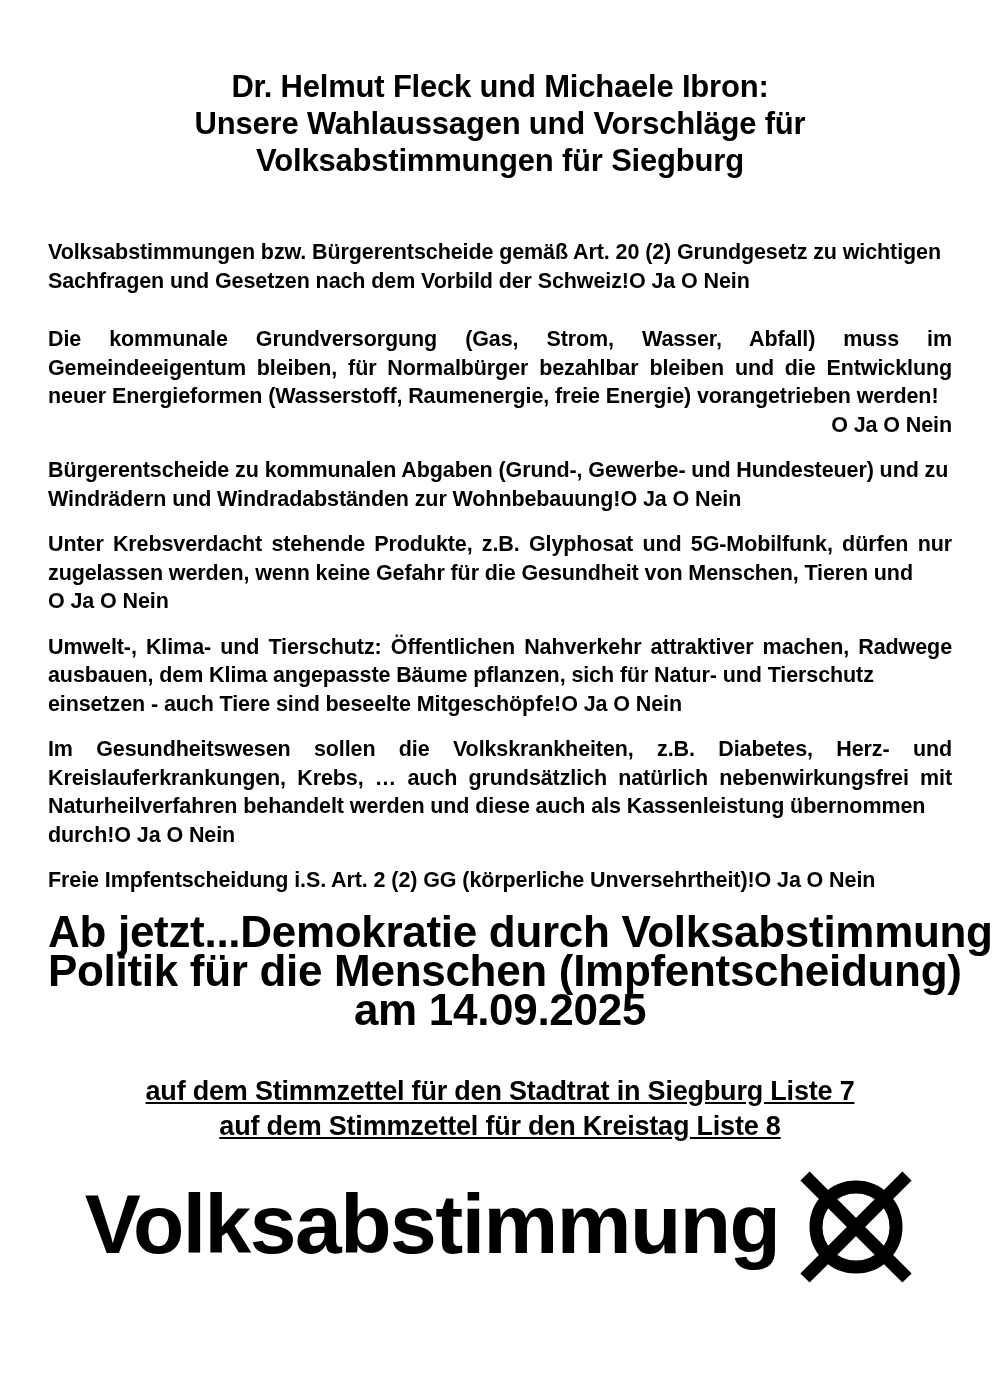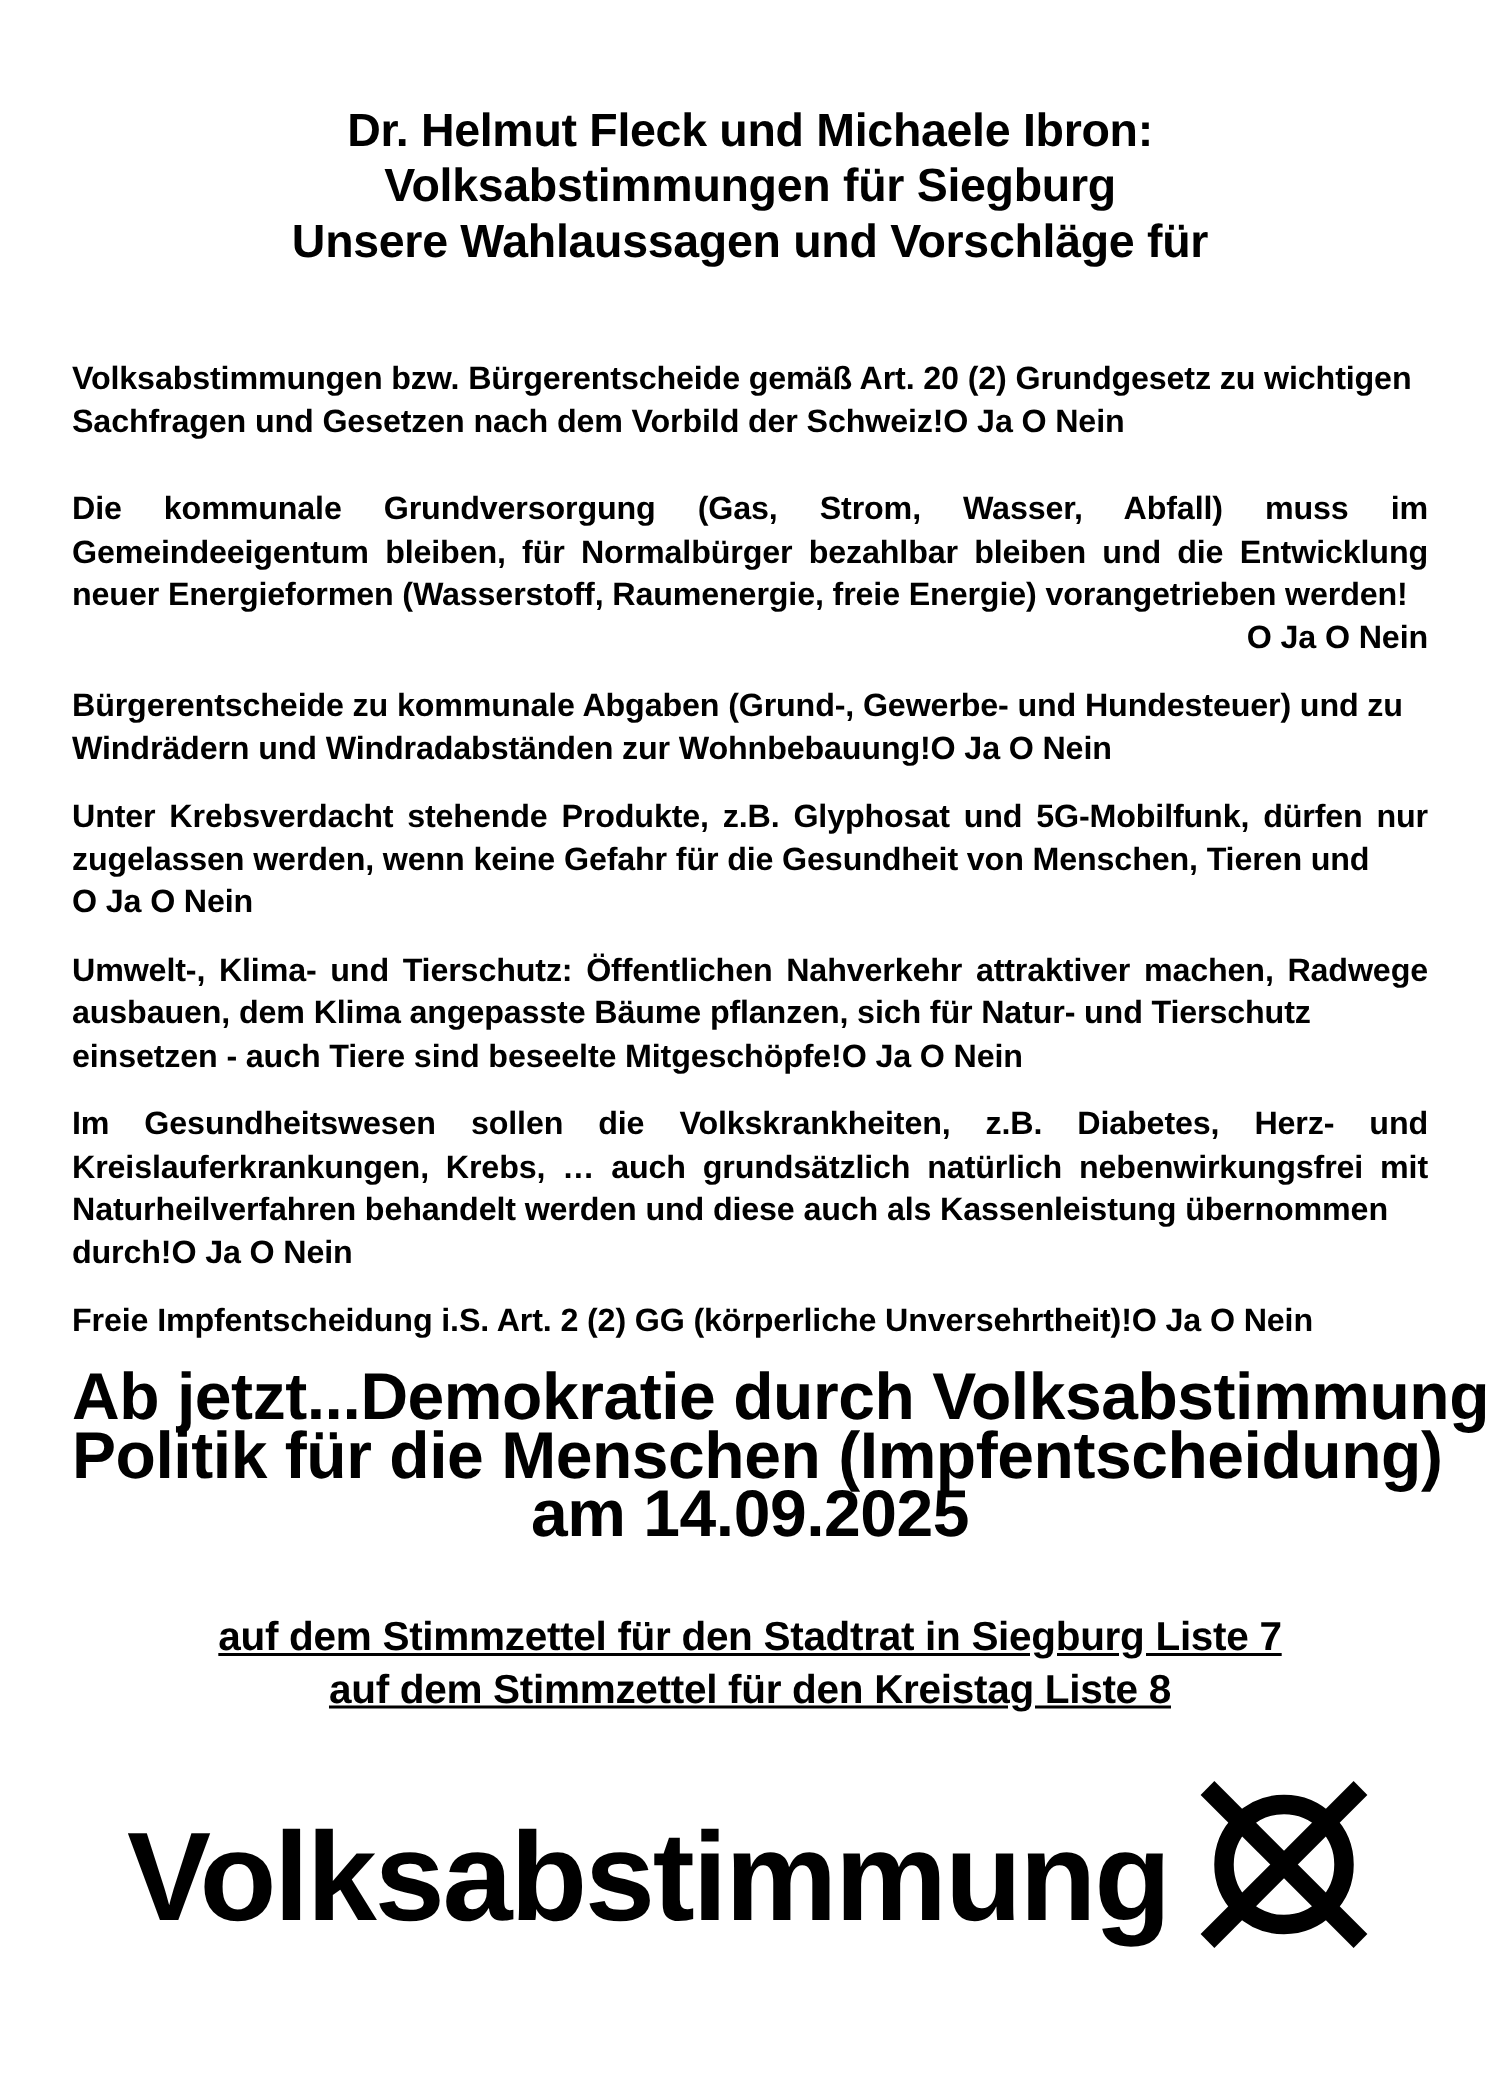--- a/index.html
+++ b/index.html
@@ -128,21 +128,21 @@
   }
 
   
   .logo-row {
     position: absolute;
     top: 1160px;
     left: 48px;
     width: 904px;
     height: 150px;
     display: flex;
-    align-items: center;
+    align-items: flex-start;
     justify-content: center;
   }
   .wordmark {
     font-size: 84px;
     font-weight: bold;
     line-height: 96px;
     letter-spacing: -1.5px;
     white-space: nowrap;
     transform: scaleX(1.0);
     transform-origin: left center;
@@ -158,22 +158,22 @@
   }
   .mark-icon svg { display: block; }
 </style>
 </head>
 <body>
 
 <div class="page">
 
   <div class="title-block">
     <div class="title-line">Dr. Helmut Fleck und Michaele Ibron:</div>
+    <div class="title-line">Unsere Wahlaussagen und Vorschläge für</div>
     <div class="title-line">Volksabstimmungen für Siegburg</div>
-    <div class="title-line">Unsere Wahlaussagen und Vorschläge für</div>
   </div>
 
   <div class="questions">
 
     <div class="question">
       <div class="qbody">Volksabstimmungen bzw. Bürgerentscheide gemäß Art. 20 (2) Grundgesetz zu wichtigen</div>
       <div class="lastline">
         <span class="tail">Sachfragen und Gesetzen nach dem Vorbild der Schweiz!</span>
         <span class="answer">O Ja   O Nein</span>
       </div>
@@ -184,21 +184,21 @@
     <div class="question">
       <div class="qbody">Die kommunale Grundversorgung (Gas, Strom, Wasser, Abfall) muss im Gemeindeeigentum bleiben, für Normalbürger bezahlbar bleiben und die Entwicklung neuer Energieformen (Wasserstoff, Raumenergie, freie Energie) vorangetrieben werden!</div>
       <div class="answer-line">
         <span class="answer">O Ja   O Nein</span>
       </div>
     </div>
 
     <div class="q-gap-2"></div>
 
     <div class="question">
-      <div class="qbody">Bürgerentscheide zu kommunale Abgaben (Grund-, Gewerbe- und Hundesteuer) und zu</div>
+      <div class="qbody">Bürgerentscheide zu kommunalen Abgaben (Grund-, Gewerbe- und Hundesteuer) und zu</div>
       <div class="lastline">
         <span class="tail">Windrädern und Windradabständen zur Wohnbebauung!</span>
         <span class="answer">O Ja   O Nein</span>
       </div>
     </div>
 
     <div class="q-gap-3"></div>
 
     <div class="question">
       <div class="qbody">Unter Krebsverdacht stehende Produkte, z.B. Glyphosat und 5G-Mobilfunk, dürfen nur zugelassen werden, wenn keine Gefahr für die Gesundheit von Menschen, Tieren und</div>

